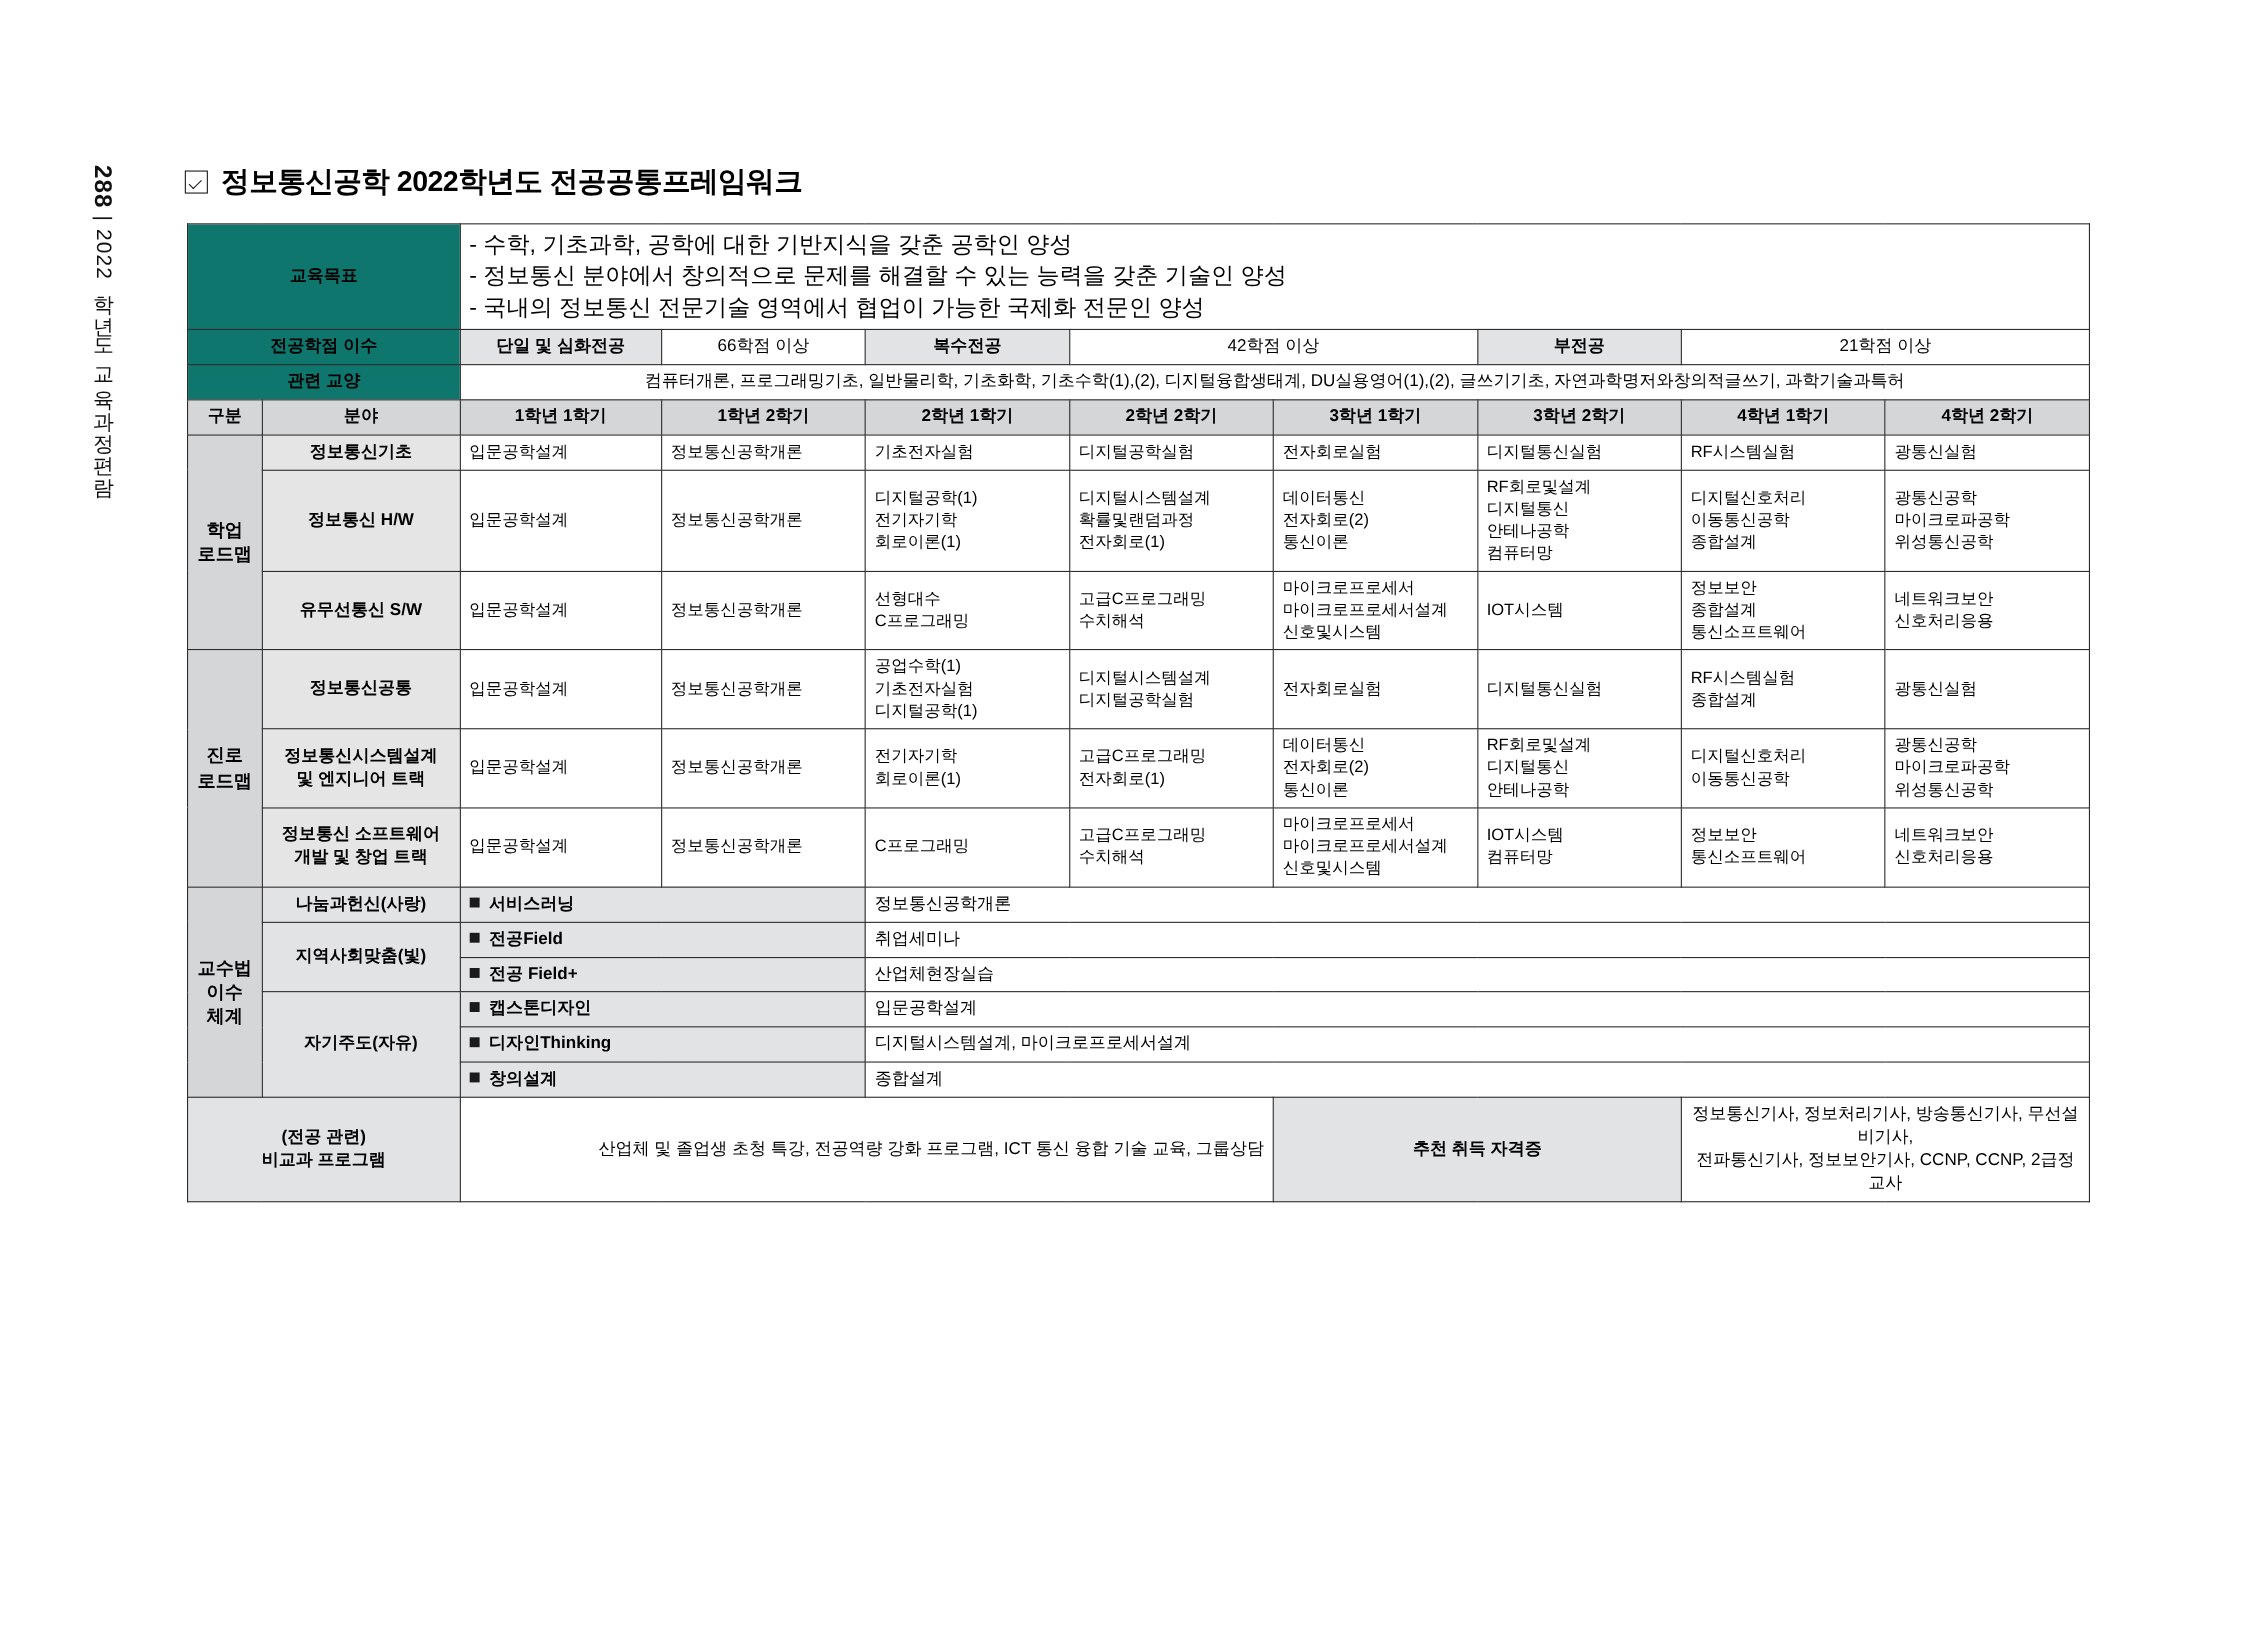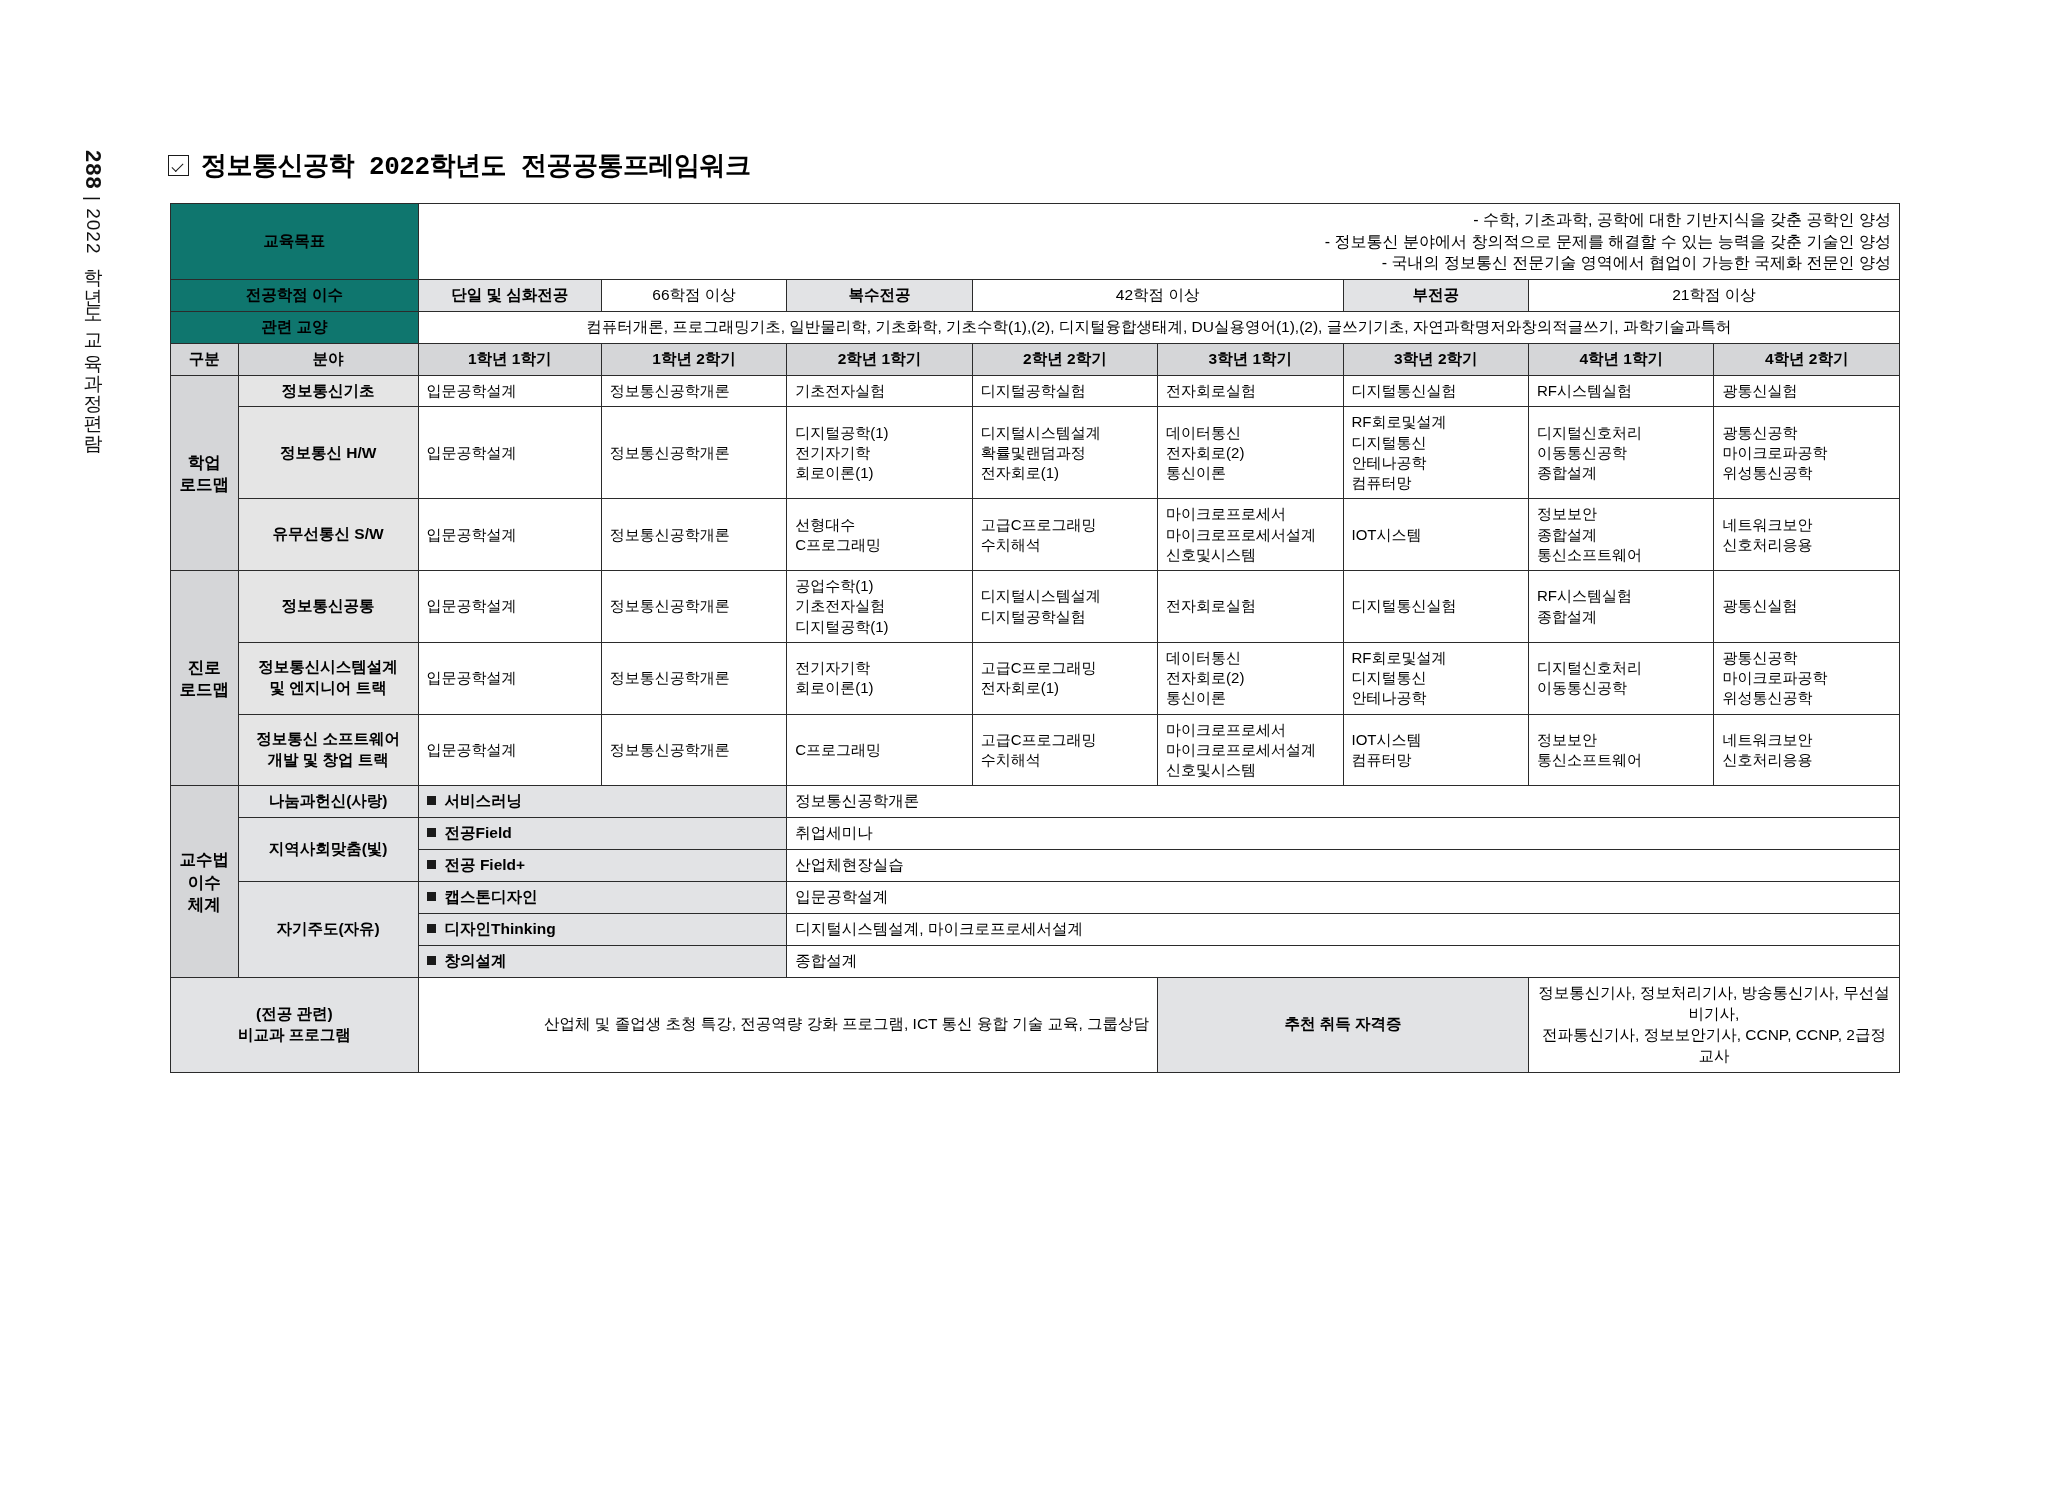--- a/index.html
+++ b/index.html
@@ -46,21 +46,20 @@
   }
 
   
   .title-row {
     position: absolute;
     left: 168px;
     top: 148px;
     display: flex;
     align-items: center;
     gap: 12px;
-    font-family: Liberation Mono, monospace;
   }
   .title-check {
     display: inline-block;
     width: 19px;
     height: 19px;
     border: 1.6px solid #1a1a1a;
     position: relative;
     flex: none;
   }
   .title-check:after {
@@ -97,24 +96,24 @@
     line-height: 1.35;
   }
   .outer-top td { border-top: 2px solid #111; }
 
   .gray { background: #0f766e; }
   .gray-l { background: #e2e3e5; }
   .center { text-align: center; }
   .bold { font-weight: bold; }
 
   .goal-cell {
-    text-align: right;
+    text-align: left;
     padding: 10px 14px;
     line-height: 1.75;
-    font-size: 16px;
+    font-size: 21px;
     margin-top: 28px;
   }
   .hdr-row td {
     background: #d5d6d8;
     text-align: center;
     font-weight: bold;
     font-size: 15.5px;
     padding: 7px 4px;
   }
   .rowlabel {

